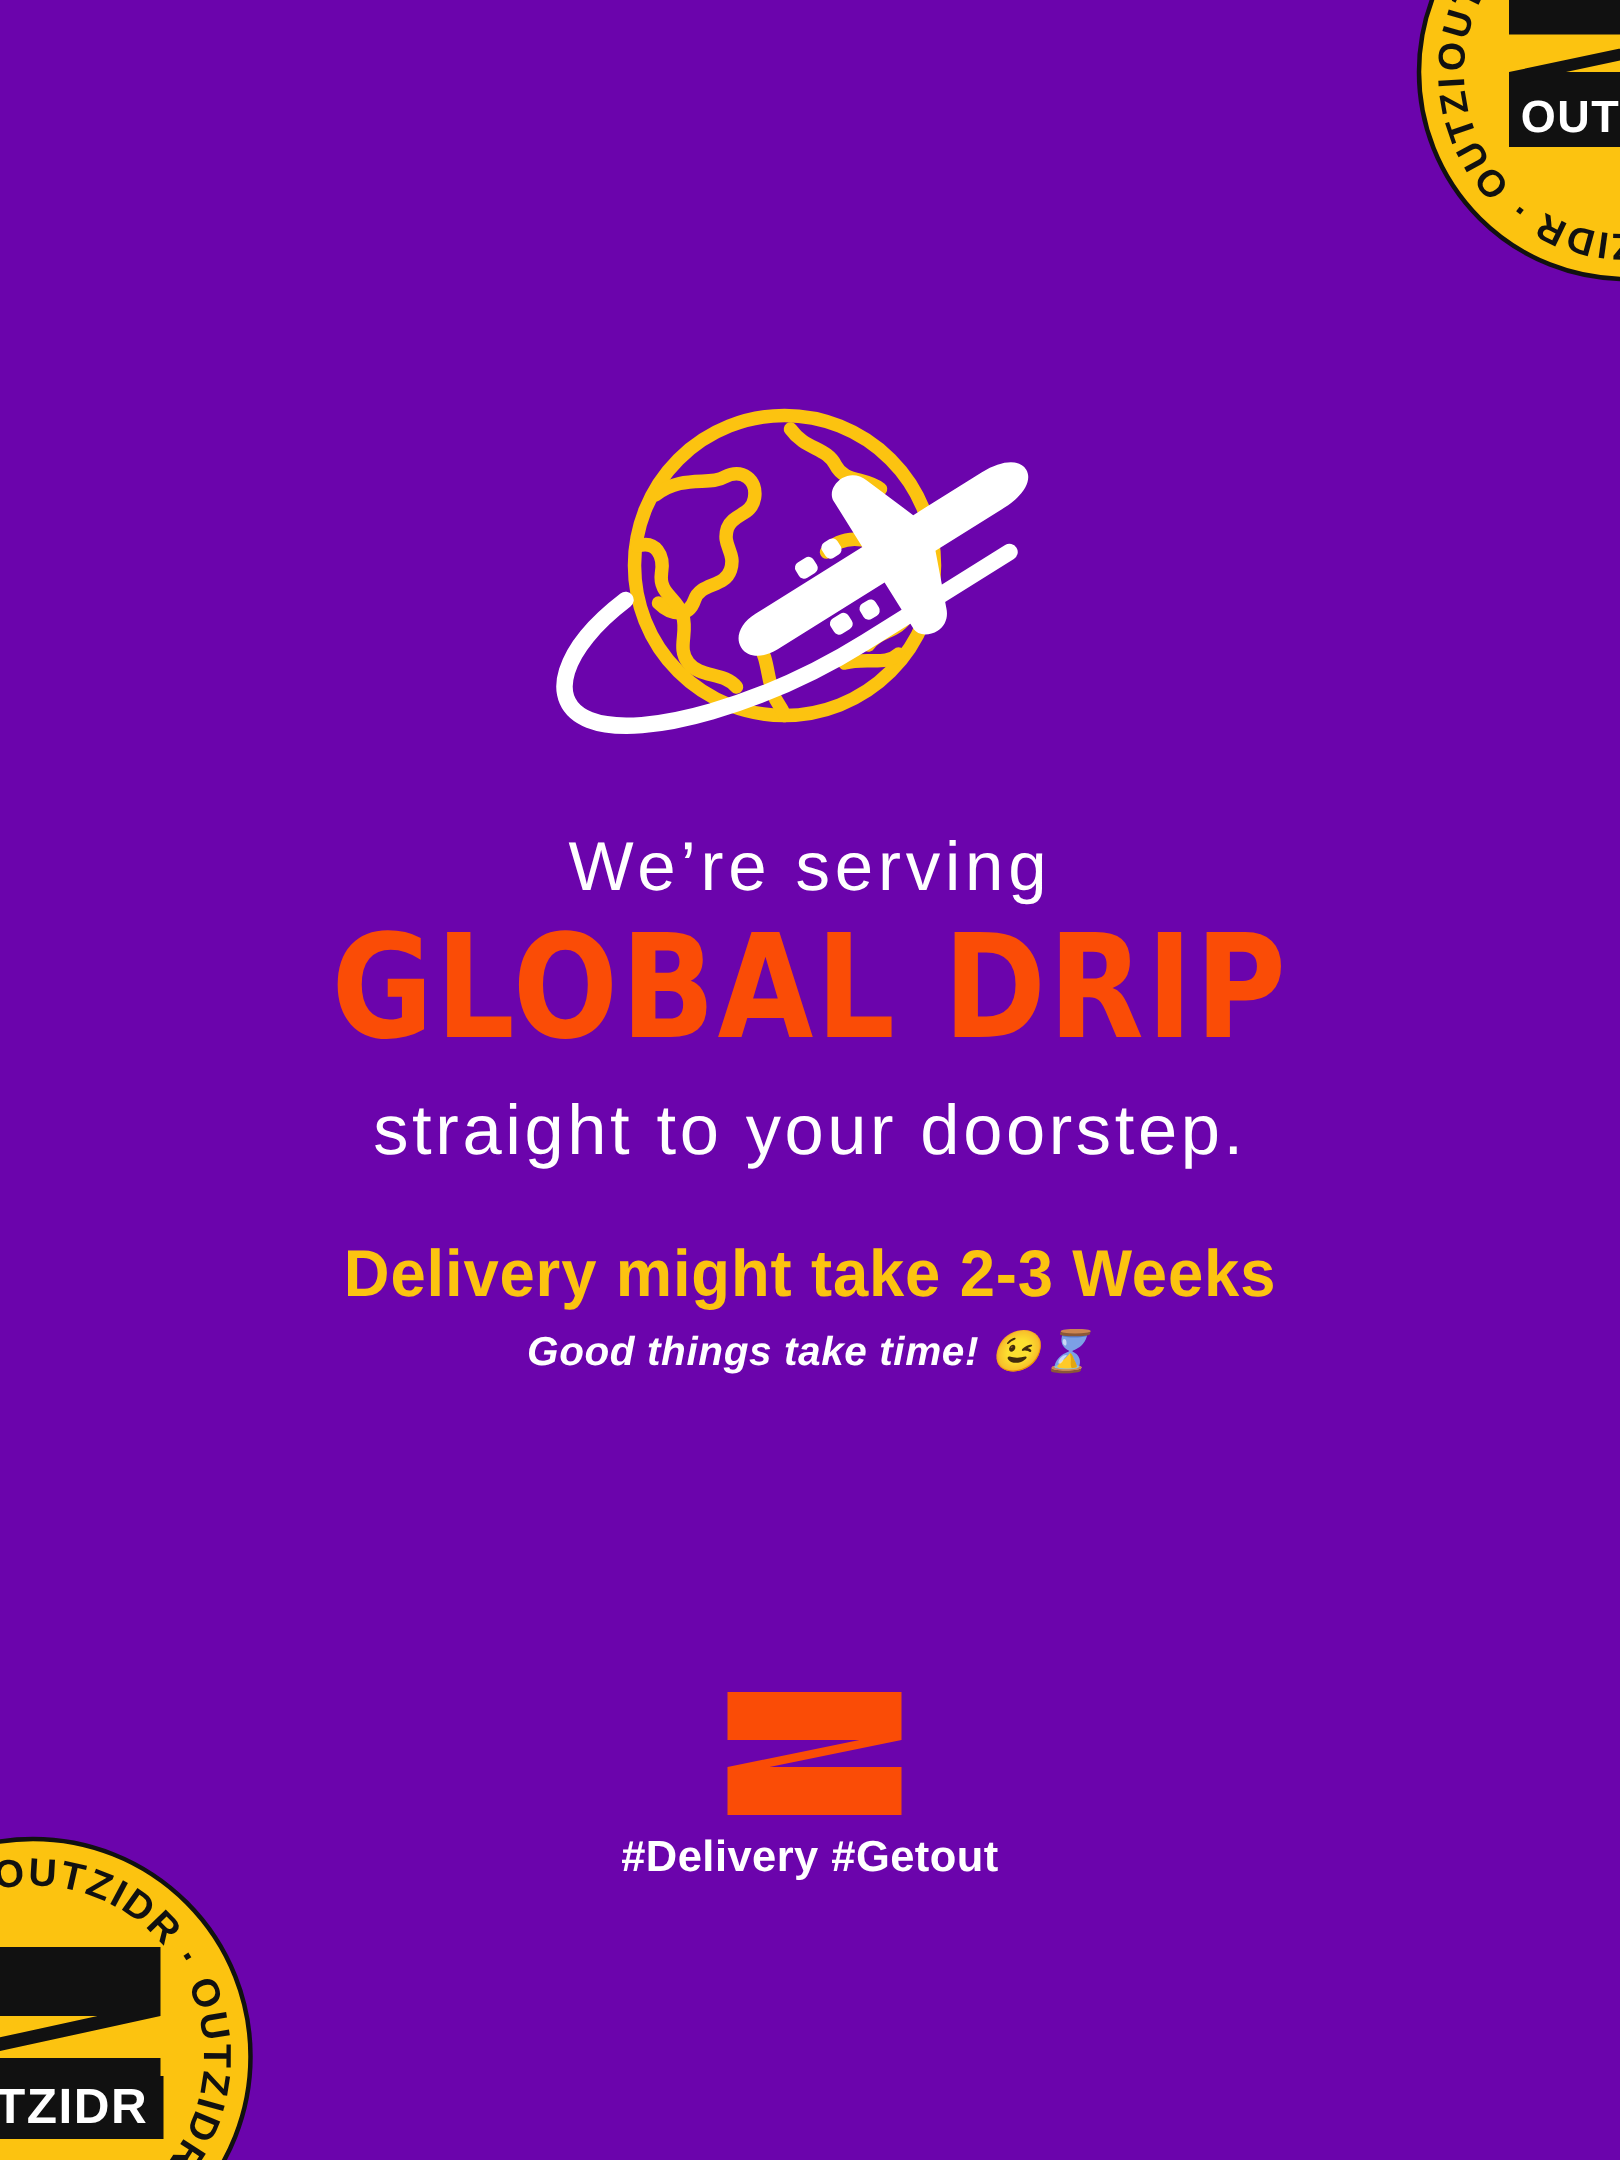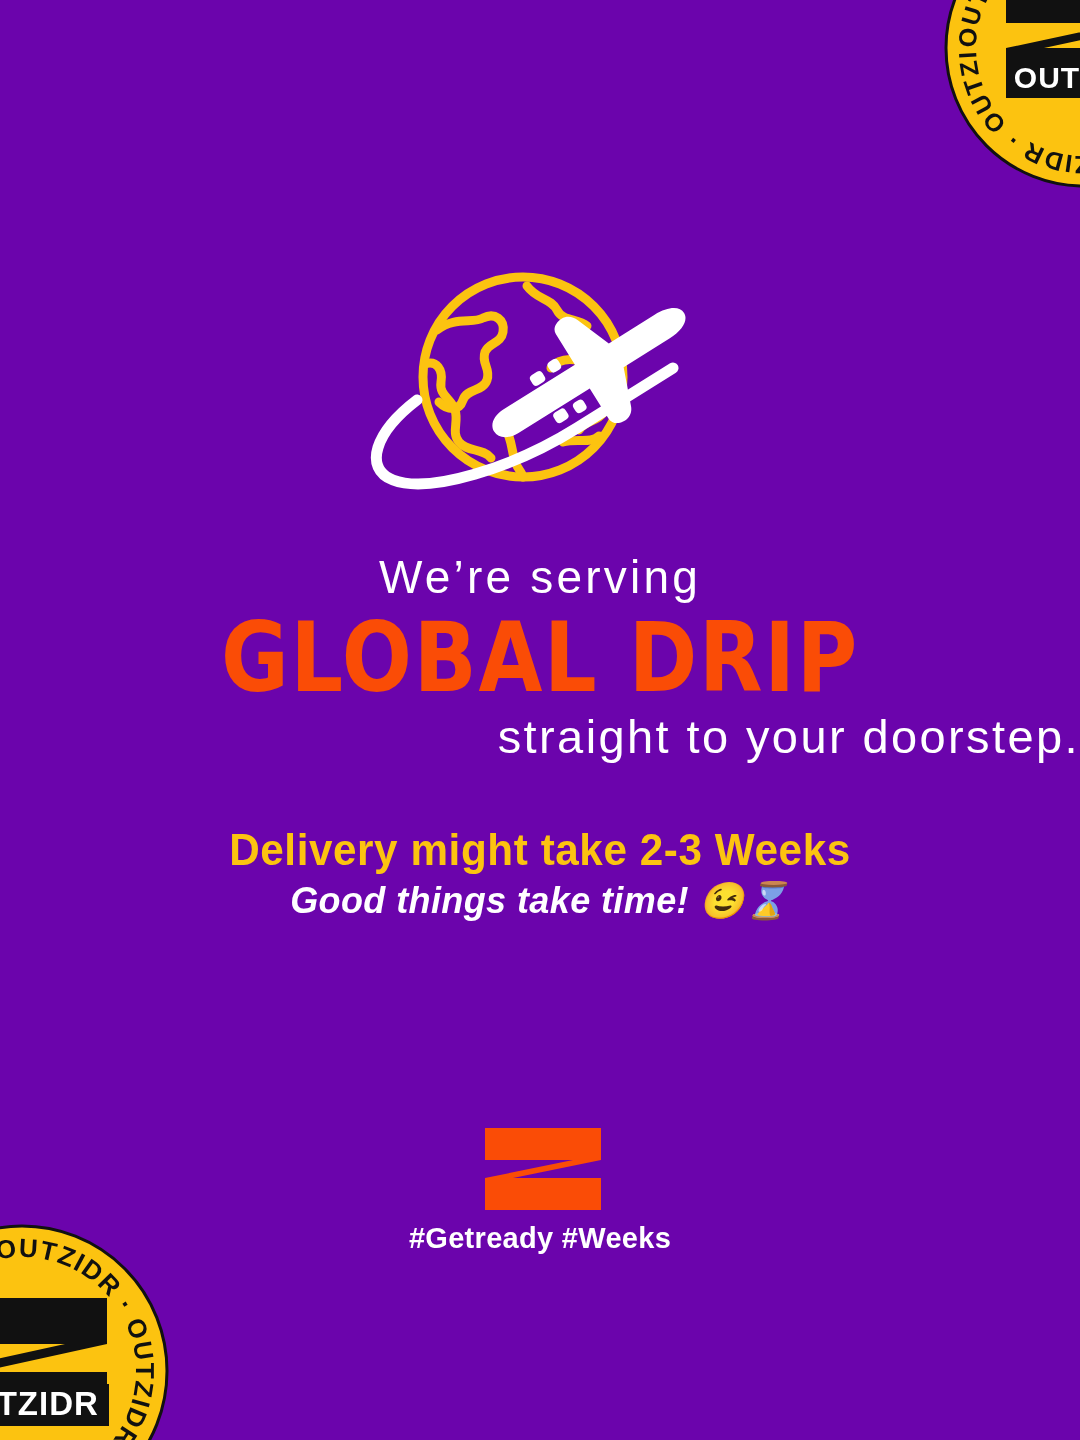--- a/index.html
+++ b/index.html
@@ -46,48 +46,47 @@
     font-size: 96px;
     line-height: 92px;
     color: #FA4C06;
     font-weight: 900;
     letter-spacing: 2px;
     font-family: "DejaVu Sans", sans-serif;
     transform: scaleX(0.86);
     transform-origin: center;
   }
   #doorstep-line {
-    margin-top: 4px;
+    margin-top: 20px;
     font-size: 47px;
     line-height: 58px;
     color: #FFFFFF;
     letter-spacing: 2.4px;
     font-weight: 400;
-    text-align: right;
   }
   #delivery-line {
     position: absolute;
     left: 0;
     top: 822px;
     width: 1080px;
     text-align: center;
     font-size: 44px;
     line-height: 56px;
     color: #FCC310;
     font-weight: 700;
     letter-spacing: 0.6px;
     transform: scaleX(0.96);
   }
   #goodthings-line {
     position: absolute;
     left: 0;
     top: 880px;
     width: 1080px;
     text-align: center;
-    font-size: 36px;
+    font-size: 27px;
     line-height: 42px;
     color: #FFFFFF;
     font-weight: 700;
     font-style: italic;
     letter-spacing: 0.4px;
   }
 
   
   #brand-mark {
     position: absolute;
@@ -181,21 +180,21 @@
 
   <div id="delivery-line">Delivery might take 2-3 Weeks</div>
   <div id="goodthings-line">Good things take time! 😉⌛</div>
 
   <div id="brand-mark">
     <svg viewBox="0 0 120 86" xmlns="http://www.w3.org/2000/svg">
       <path d="M2 2 L118 2 L118 34 L30 52 L118 52 L118 84 L2 84 L2 52 L90 34 L2 34 Z" fill="#FA4C06"></path>
     </svg>
   </div>
 
-  <div id="hashtags">#Getready #Weeks</div>
+  <div id="hashtags">#Delivery #Getout</div>
 
   <div class="sticker" id="sticker-top-right">
     <svg viewBox="0 0 280 280" xmlns="http://www.w3.org/2000/svg">
       <defs>
         <path id="ringPathTR" d="M140,140 m-108,0 a108,108 0 1,1 216,0 a108,108 0 1,1 -216,0"></path>
       </defs>
       <circle cx="140" cy="140" r="138" fill="#FCC310" stroke="#111111" stroke-width="3"></circle>
       <text font-family="'Liberation Sans', sans-serif" font-size="25" font-weight="700" fill="#111111" letter-spacing="1.5">
         <textPath href="#ringPathTR" startOffset="0">OUTZIDR · OUTZIDR · OUTZIDR · OUTZIDR · OUTZIDR ·</textPath>
       </text>

